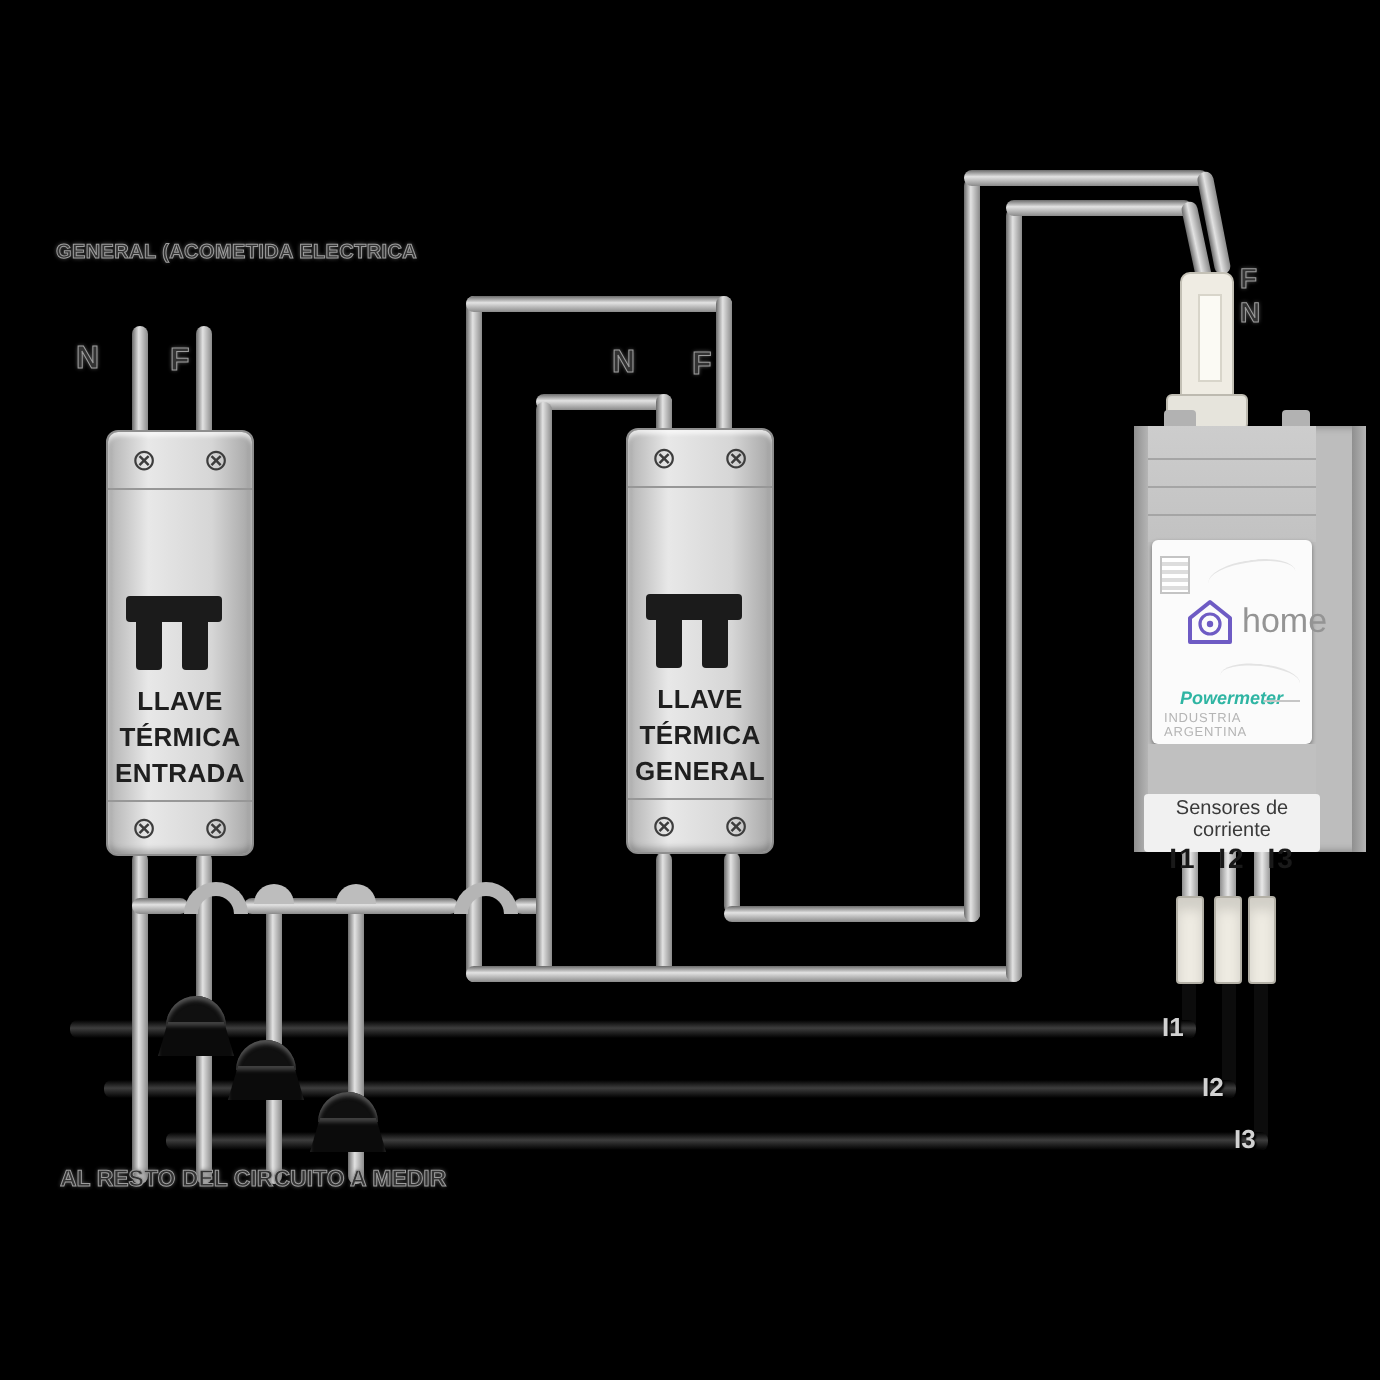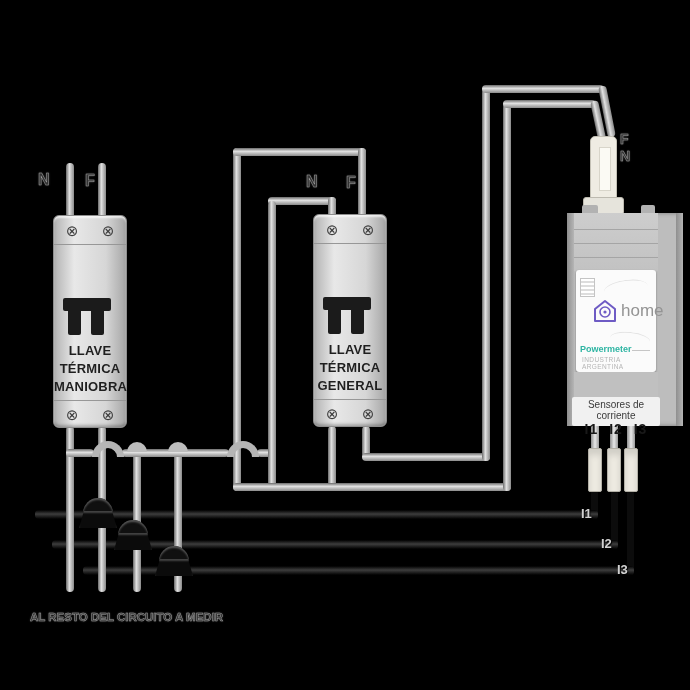--- a/index.html
+++ b/index.html
@@ -52,21 +52,21 @@
   .m-strip{position:absolute;left:5px;top:184px;width:88px;height:29px;background:#f1f1f1;
            border-radius:2px;text-align:center;}
   .sensors-txt{font-size:10px;color:#3a3a3a;margin-top:2px;}
   .terms{font-size:14px;font-weight:bold;color:#191919;letter-spacing:1px;}
   .terms span{margin:0 3px;}
   .swirl{position:absolute;border-top:1px solid #e3e3e3;border-radius:50%;z-index:1;}
   .mark{position:absolute;left:4px;top:8px;width:13px;height:17px;border:1px solid #c4c4c4;
         background:repeating-linear-gradient(180deg,#fff 0 2px,#ddd 2px 4px);}
   .logo-row{position:absolute;left:16px;top:28px;display:flex;align-items:center;}
   .home-txt{font-size:17px;color:#949494;margin-left:3px;}
-  .pm-txt{position:absolute;left:4px;top:74px;font-size:9px;font-weight:bold;color:#2fb5a3;}
+  .pm-txt{position:absolute;left:14px;top:74px;font-size:9px;font-weight:bold;color:#2fb5a3;font-style:italic;}
   .pm-dash{position:absolute;left:56px;top:80px;width:18px;height:1px;background:#c6c6c6;}
   .origin-txt{position:absolute;left:6px;top:86px;font-size:6.5px;color:#b5b5b5;letter-spacing:.4px;}
   .tab{position:absolute;height:10px;background:#b2b2b2;z-index:5;border-radius:2px 2px 0 0;}
   
   .pin{position:absolute;width:8px;height:28px;z-index:5;border-radius:2px;
        background:linear-gradient(90deg,#8f8f8f,#e8e8e8 50%,#9a9a9a);}
   .plugbody{position:absolute;width:14px;height:44px;z-index:5;background:#eeebe2;
             border:1px solid #b3b0a6;box-sizing:border-box;border-radius:2px;
             box-shadow:inset 0 6px 6px rgba(0,0,0,.12);}
   .topplug{position:absolute;left:590px;top:136px;width:27px;height:64px;z-index:5;
@@ -82,20 +82,21 @@
   .biglab{font-size:16px;}
   .cablelab{position:absolute;z-index:7;font-size:13px;font-weight:bold;color:#d2d2d2;
             text-shadow:1px 1px 1px #000;}
 </style>
 </head>
 <body>
 
 <div id="stage">
 
   <div class="engraved note" style="left:28px;top:120px;">
+    <div>GENERAL (ACOMETIDA ELECTRICA</div>
   </div>
 
   <div class="engraved biglab" style="left:38px;top:171px;">N</div>
   <div class="engraved biglab" style="left:85px;top:172px;">F</div>
 
   <div class="wv" style="left:66px;top:163px;height:56px;"></div>
   <div class="wv" style="left:98px;top:163px;height:56px;"></div>
   <div class="wv" style="left:66px;top:426px;height:166px;"></div>
   <div class="wv" style="left:98px;top:426px;height:166px;"></div>
   <div class="wv" style="left:133px;top:449px;height:143px;"></div>
@@ -134,21 +135,21 @@
     <div class="b-top">
       <span class="screw">⊗</span>
       <span class="screw">⊗</span>
     </div>
     <div class="sw-bar"></div>
     <div class="sw-leg" style="left:14px;"></div>
     <div class="sw-leg" style="left:37px;"></div>
     <div class="b-label">
       <div>LLAVE</div>
       <div>TÉRMICA</div>
-      <div>MANIOBRA</div>
+      <div>ENTRADA</div>
     </div>
     <div class="b-bot">
       <span class="screw">⊗</span>
       <span class="screw">⊗</span>
     </div>
   </div>
 
   <div class="breaker" style="left:313px;top:214px;">
     <div class="b-top">
       <span class="screw">⊗</span>
@@ -229,15 +230,15 @@
   <div class="cablelab" style="left:601px;top:536px;">I2</div>
   <div class="cablelab" style="left:617px;top:562px;">I3</div>
 
   <div class="ctdome" style="left:83px;top:498px;"></div>
   <div class="ctbase" style="left:79px;top:511px;"></div>
   <div class="ctdome" style="left:118px;top:520px;"></div>
   <div class="ctbase" style="left:114px;top:533px;"></div>
   <div class="ctdome" style="left:159px;top:546px;"></div>
   <div class="ctbase" style="left:155px;top:559px;"></div>
 
-  <div class="engraved" style="left:30px;top:611px;font-size:11.5px;">AL RESTO DEL CIRCUITO A MEDIR</div>
+  <div class="engraved" style="left:30px;top:584px;font-size:11.5px;">AL RESTO DEL CIRCUITO A MEDIR</div>
 
 </div>
 
 </body></html>

